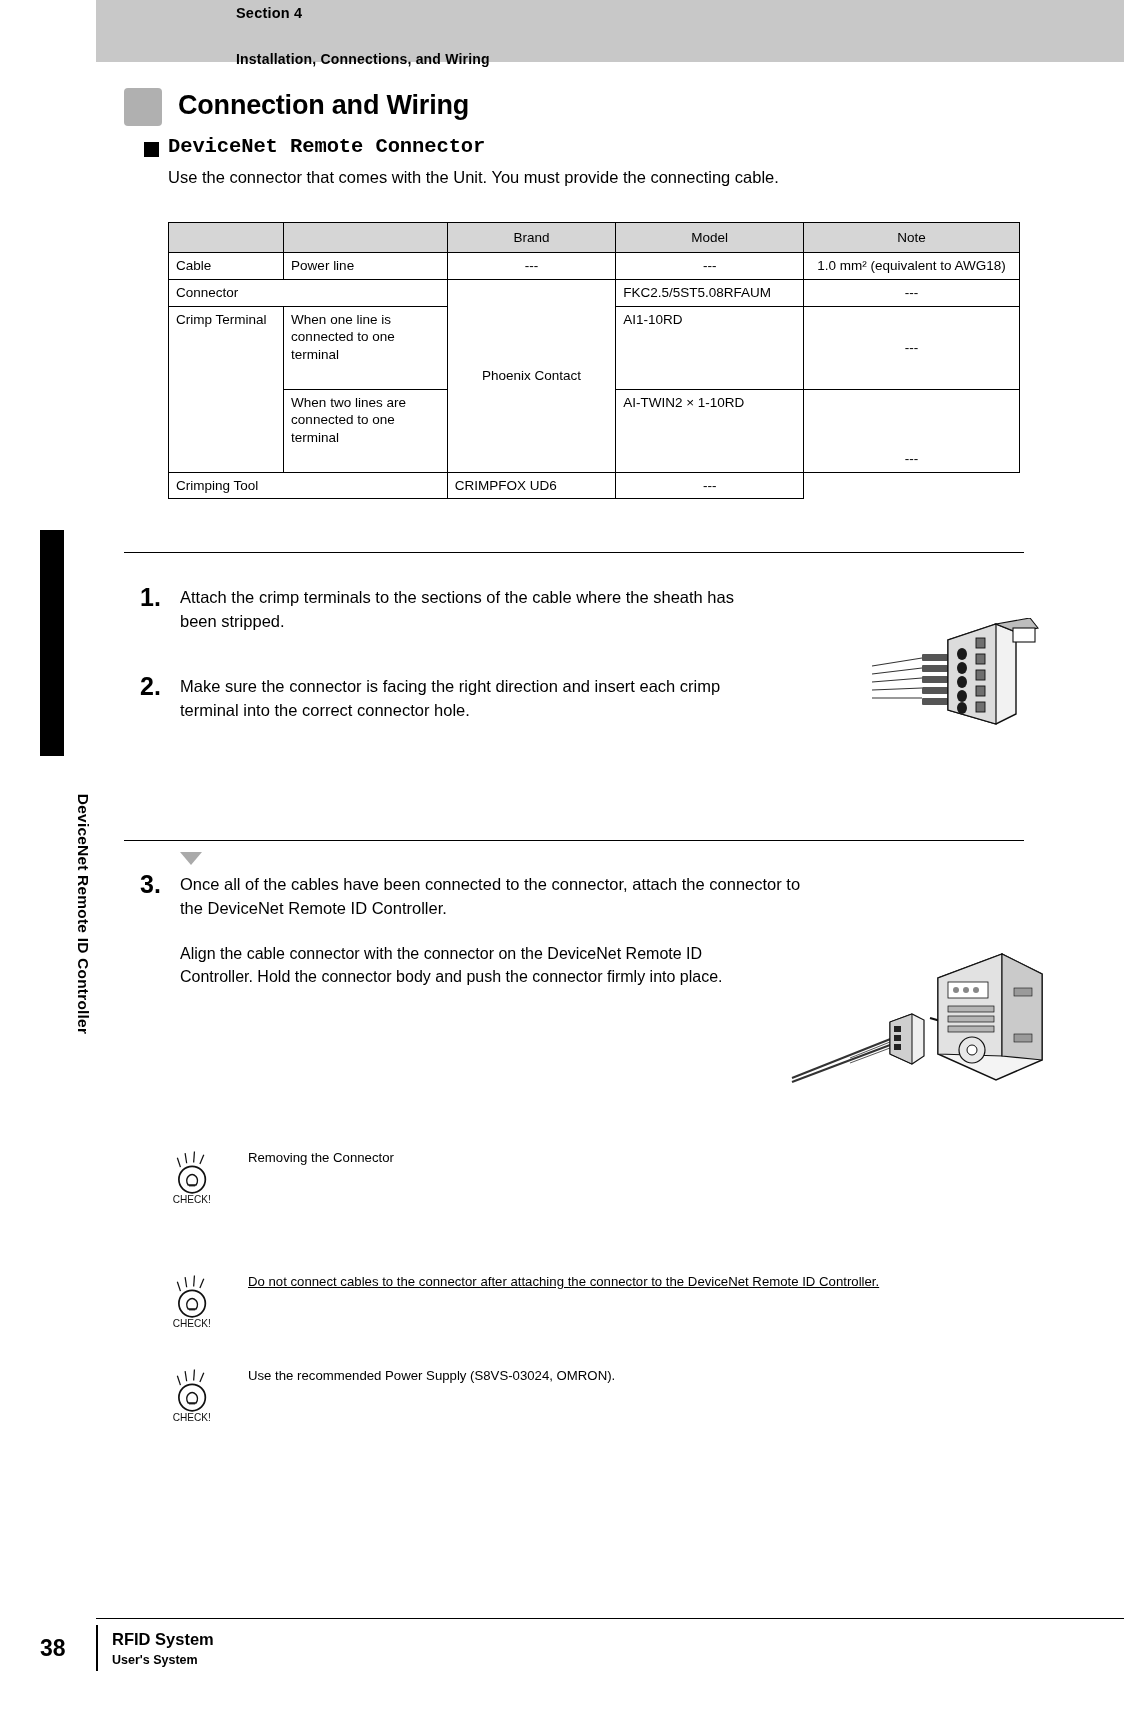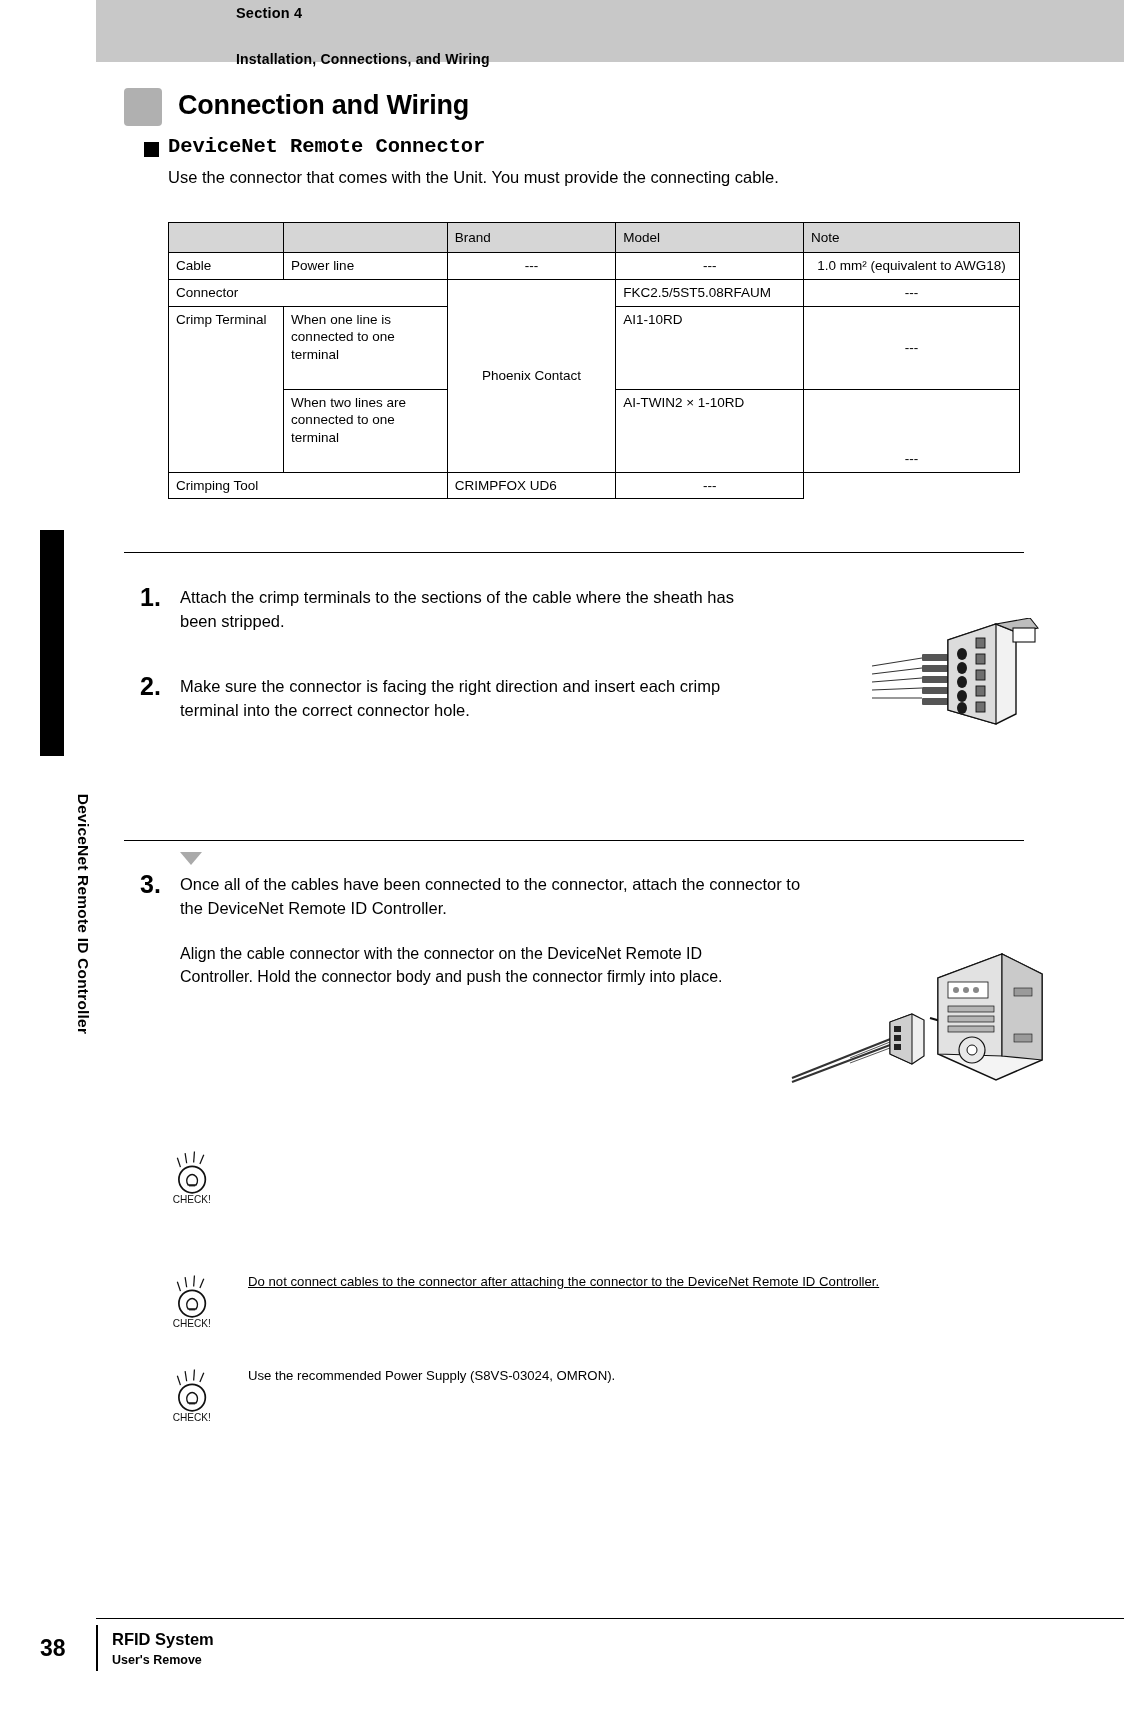--- a/index.html
+++ b/index.html
@@ -139,20 +139,21 @@
   .spec-table td.center {
     text-align: center;
     vertical-align: middle;
   }
   .spec-table td.mid {
     vertical-align: middle;
     margin-left: 17px;
   }
   .spec-table tr.head td {
     background: #d6d6d6;
+    text-align: center;
     vertical-align: middle;
     height: 21px;
   }
   .col-a { width: 110px; }
   .col-b { width: 166px; }
   .col-c { width: 170px; }
   .col-d { width: 178px; }
   .col-e { width: 228px; }
 
   
@@ -396,20 +397,21 @@
       <path d="M16 4 L18 17"></path>
       <path d="M28 2 L27 16"></path>
       <path d="M40 6 L35 18"></path>
   </g>
   <circle cx="25" cy="38" r="17" fill="none" stroke="#111" stroke-width="2.2"></circle>
   <path d="M20 45 q-4 -6 0 -11 q5 -5 10 0 q4 5 0 11 z" fill="none" stroke="#111" stroke-width="1.8"></path>
   <path d="M21 46 L29 46" stroke="#111" stroke-width="1.6"></path>
   <text x="0" y="68" font-family="Liberation Sans, sans-serif" font-size="13" fill="#111">CHECK!</text>
 </svg>
 <div class="check-note" style="left:248px; top:1148px; width:760px;">
+  <div>Removing the Connector</div>
 </div>
 
 <svg class="check-icon" style="left:168px; top:1274px;" viewBox="0 0 60 72">
   <g stroke="#111" stroke-width="1.6" fill="none">
     <path d="M6 10 L10 22"></path>
       <path d="M16 4 L18 17"></path>
       <path d="M28 2 L27 16"></path>
       <path d="M40 6 L35 18"></path>
   </g>
   <circle cx="25" cy="38" r="17" fill="none" stroke="#111" stroke-width="2.2"></circle>
@@ -434,13 +436,13 @@
   <text x="0" y="68" font-family="Liberation Sans, sans-serif" font-size="13" fill="#111">CHECK!</text>
 </svg>
 <div class="check-note" style="left:248px; top:1366px; width:760px;">
   <div>Use the recommended Power Supply (S8VS-03024, OMRON).</div>
 </div>
 
 <div class="footer-rule"></div>
 <div class="footer-pageno">38</div>
 <div class="footer-divider"></div>
 <div class="footer-title">RFID System</div>
-<div class="footer-sub">User's Remove</div>
+<div class="footer-sub">User's System</div>
 
 </body></html>

